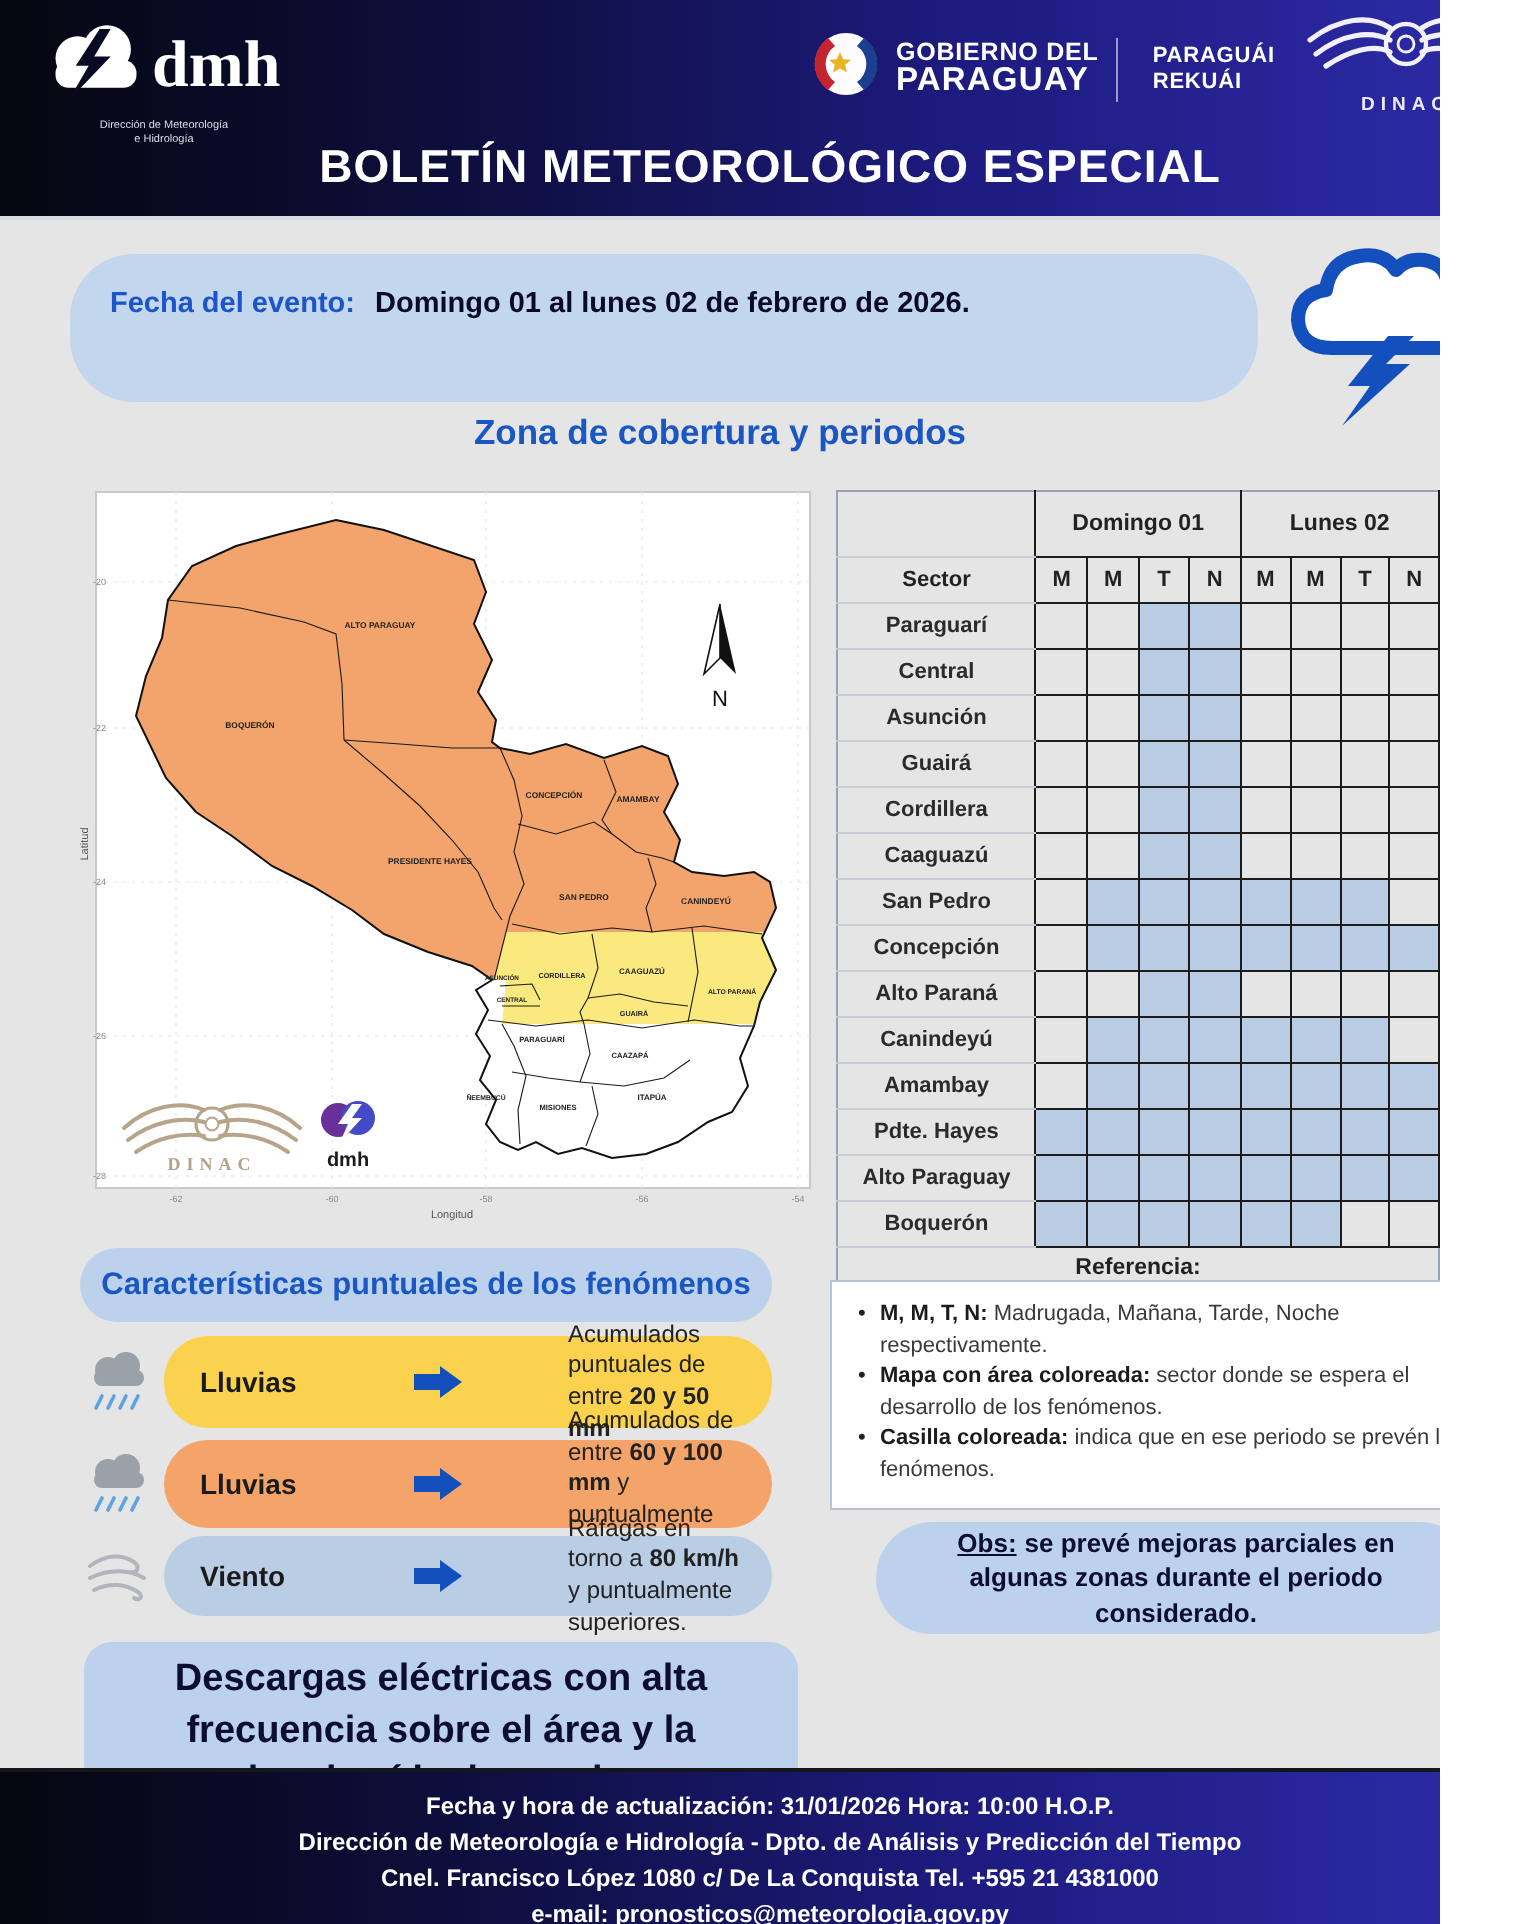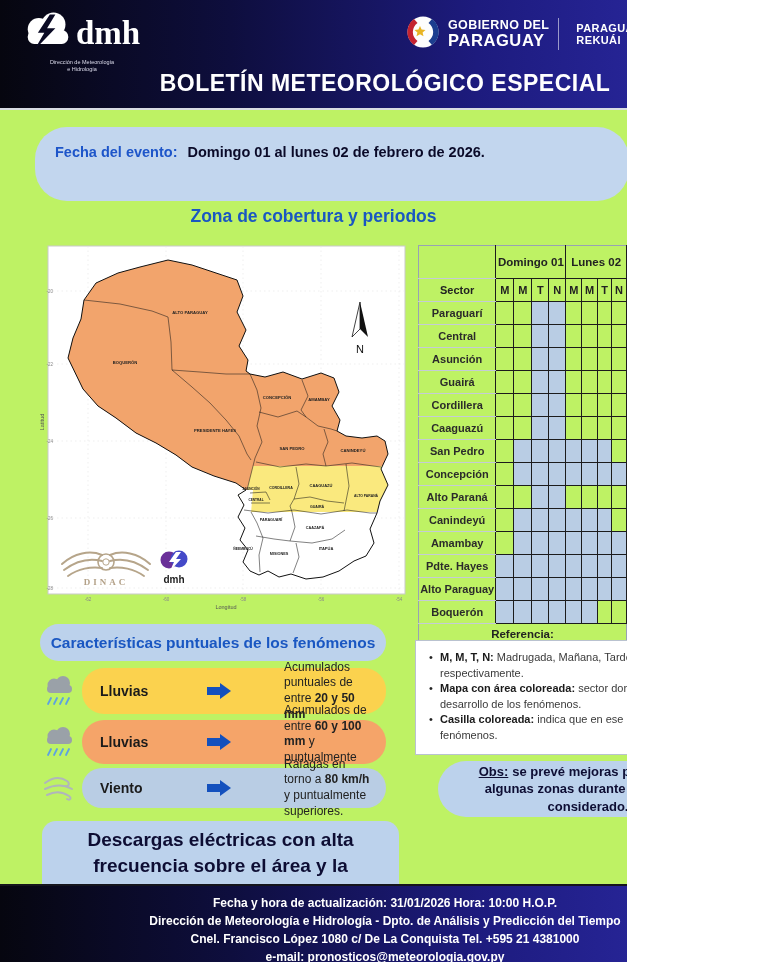--- a/index.html
+++ b/index.html
@@ -1,16 +1,16 @@
 <!DOCTYPE html>
 <html style="--cellblue: #b9cde4;"><head>
 <meta charset="utf-8">
 <style>
   html,body{margin:0;padding:0;background:#fff;}
-  .page{position:relative;width:627px;height:962px;background:#bef264;overflow:hidden;
+  .page{position:relative;width:720px;height:962px;background:#e5e5e5;overflow:hidden;
         font-family:"Liberation Sans",sans-serif;}
   
   .band{position:absolute;left:0;width:770px;
         background:linear-gradient(90deg,#06060f 0%,#0e0e3e 30%,#1d1b7e 62%,#2e2caa 100%);}
   .header{top:0;height:108px;border-bottom:2px solid #d8dce2;}
   .footerband{top:884px;height:78px;border-top:2px solid #15151c;}
   .main-title{position:absolute;top:70px;left:0;right:0;text-align:center;color:#fff;
               font-size:23px;font-weight:bold;letter-spacing:.5px;}
   .dmh-logo{position:absolute;left:22px;top:8px;width:120px;}
   .dmh-row{display:flex;align-items:center;}

